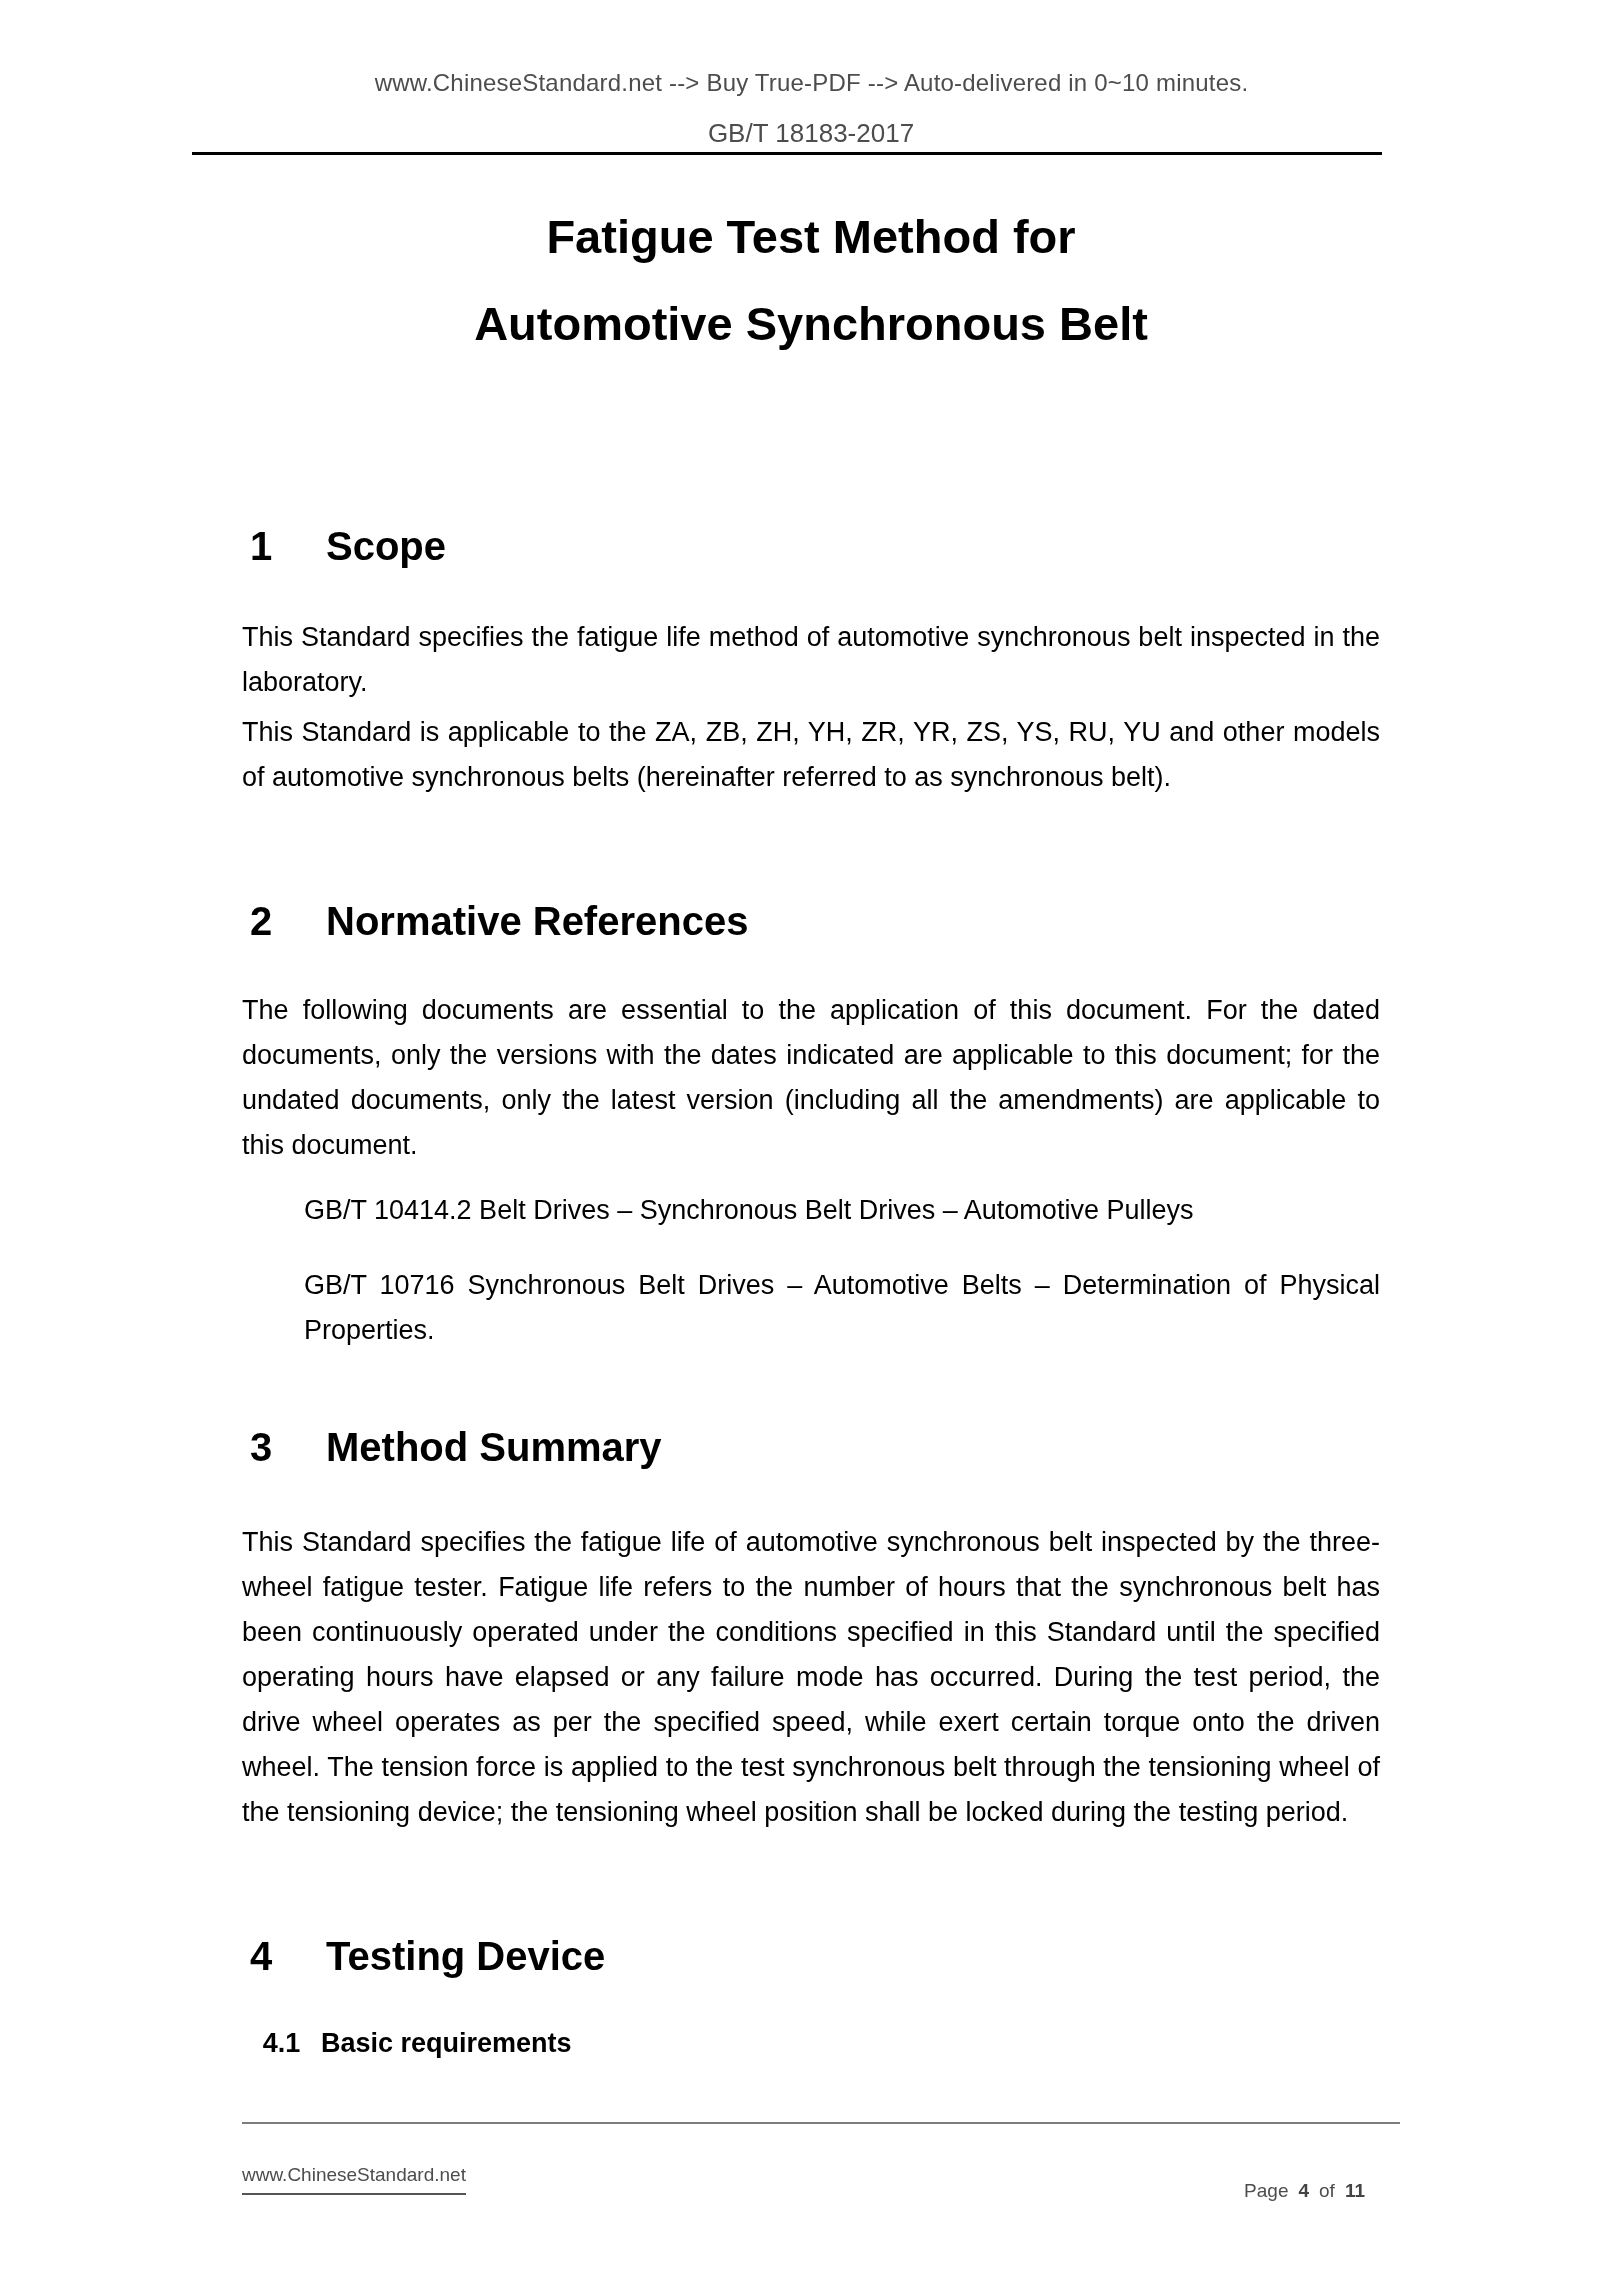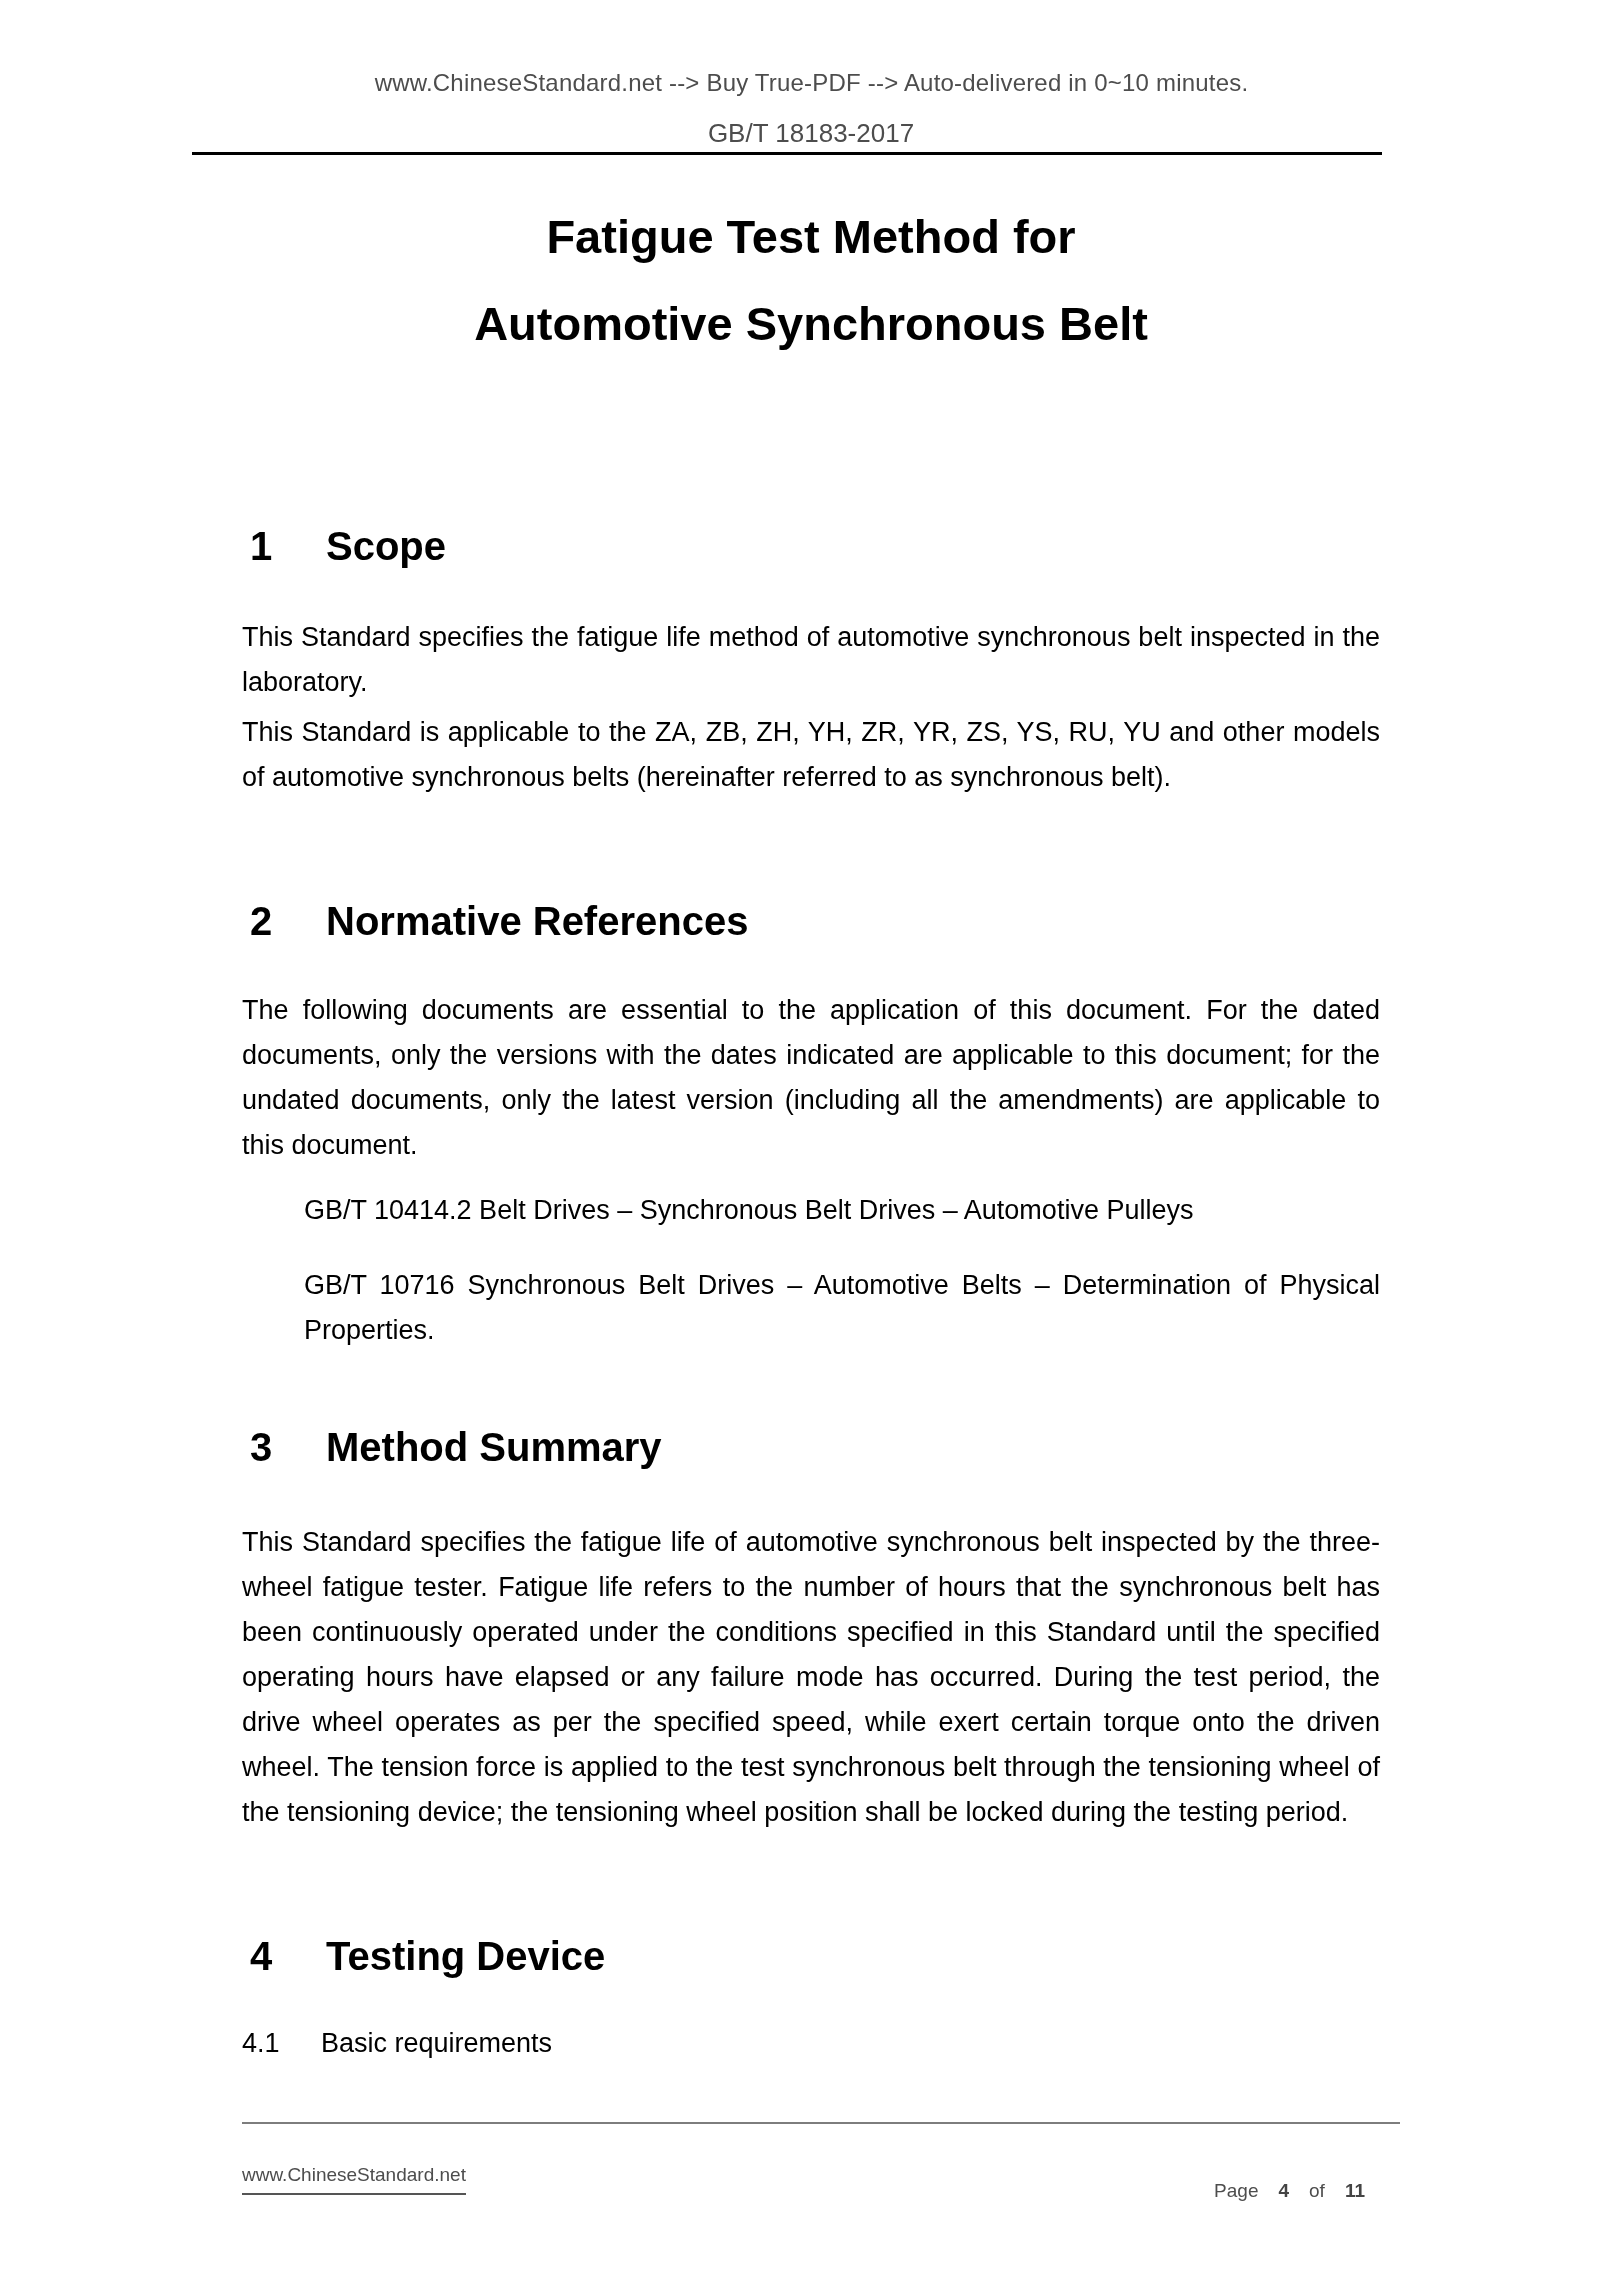--- a/index.html
+++ b/index.html
@@ -52,22 +52,22 @@
     color: #000000;
   }
   .ref-p {
     position: absolute; left: 304px; width: 1076px; margin: 0;
     font-size: 27px; line-height: 45px;
     text-align: justify;
     color: #000000;
   }
   .sub-h {
     position: absolute; left: 242px; margin: 0;
-    font-size: 27px; font-weight: normal; line-height: 33px;
-    color: #000000; white-space: nowrap;
+    font-size: 27px; font-weight: bold; line-height: 33px;
+    color: #000000; white-space: nowrap; text-align: center;
   }
   .sub-num { display: inline-block; min-width: 79px; }
   .footer-rule {
     position: absolute;
     top: 2122px; left: 242px; width: 1158px; height: 1.7px;
     background: #7d7d7d;
   }
   .footer-row {
     position: absolute;
     top: 2146px; left: 242px; width: 1138px;
@@ -75,21 +75,21 @@
     font-size: 19px; line-height: 33px;
     color: #4d4d4d;
   }
   .site-link {
     color: #4d4d4d;
     text-decoration: none;
     border-bottom: 2.5px solid #555555;
     padding-bottom: 2.5px;
     cursor: pointer;
   }
-  .page-info { display: flex; gap: 20px; padding-right: 15px; margin-top: 28px; }
+  .page-info { display: flex; gap: 10px; padding-right: 15px; margin-top: 28px; }
   .page-info .pi-b { font-weight: bold; color: #444444; }
 </style>
 </head>
 <body>
 
 <div class="page">
 
   <div class="banner">www.ChineseStandard.net --&gt; Buy True-PDF --&gt; Auto-delivered in 0~10 minutes.</div>
 
   <div class="doc-code">GB/T 18183-2017</div>

